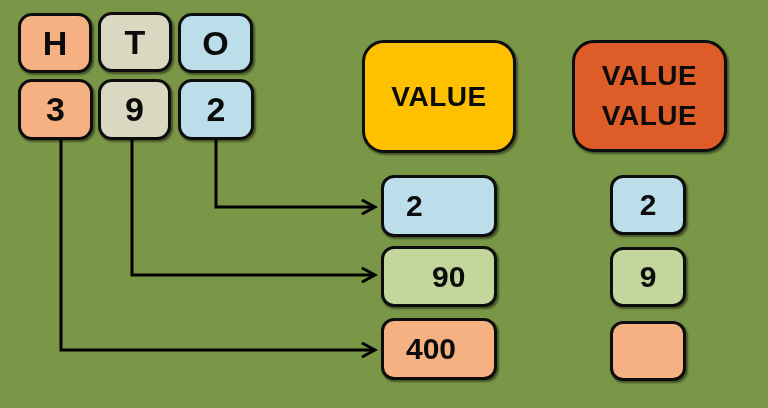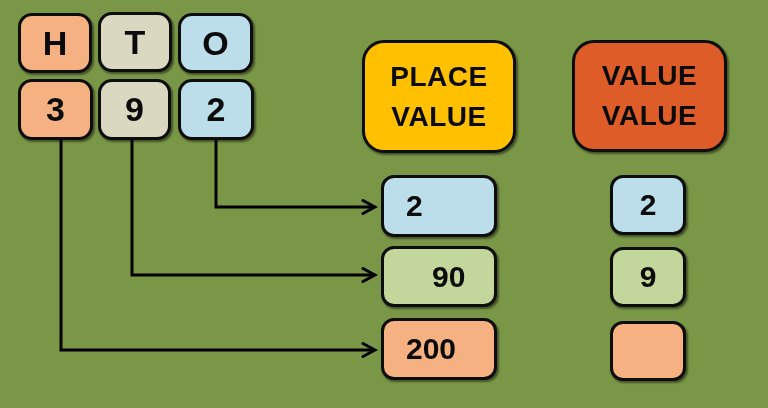--- a/index.html
+++ b/index.html
@@ -98,37 +98,36 @@
       <marker id="arrowhead" viewBox="0 0 18 18" refX="15" refY="9" markerWidth="18" markerHeight="18" markerUnits="userSpaceOnUse" orient="auto">
         <path d="M3,2.5 L15,9 L3,15.5" fill="none" stroke="#000000" stroke-width="3" stroke-linecap="round"></path>
       </marker>
     </defs>
     <polyline points="216,140 216,207 375,207" fill="none" stroke="#000000" stroke-width="3" marker-end="url(#arrowhead)"></polyline>
     <polyline points="132,140 132,275 375,275" fill="none" stroke="#000000" stroke-width="3" marker-end="url(#arrowhead)"></polyline>
     <polyline points="61,140 61,350 375,350" fill="none" stroke="#000000" stroke-width="3" marker-end="url(#arrowhead)"></polyline>
   </svg>
 
   <div class="box header-box c-yellow" id="pv-header">
-    <span>PLACE</span>
     <span>VALUE</span>
   </div>
 
   <div class="box header-box c-redorange" id="fv-header">
     <span>VALUE</span>
     <span>VALUE</span>
   </div>
 
   <div class="box pv-box c-blue" id="pv-0">
     <span>2</span>
   </div>
   <div class="box pv-box c-green" id="pv-1">
     <span>90</span>
   </div>
   <div class="box pv-box c-peach" id="pv-2">
-    <span>200</span>
+    <span>400</span>
   </div>
 
   <div class="box fv-box c-blue" id="fv-0">
     <span>2</span>
   </div>
   <div class="box fv-box c-green" id="fv-1">
     <span>9</span>
   </div>
   <div class="box fv-box c-peach" id="fv-2">
     <span></span>

